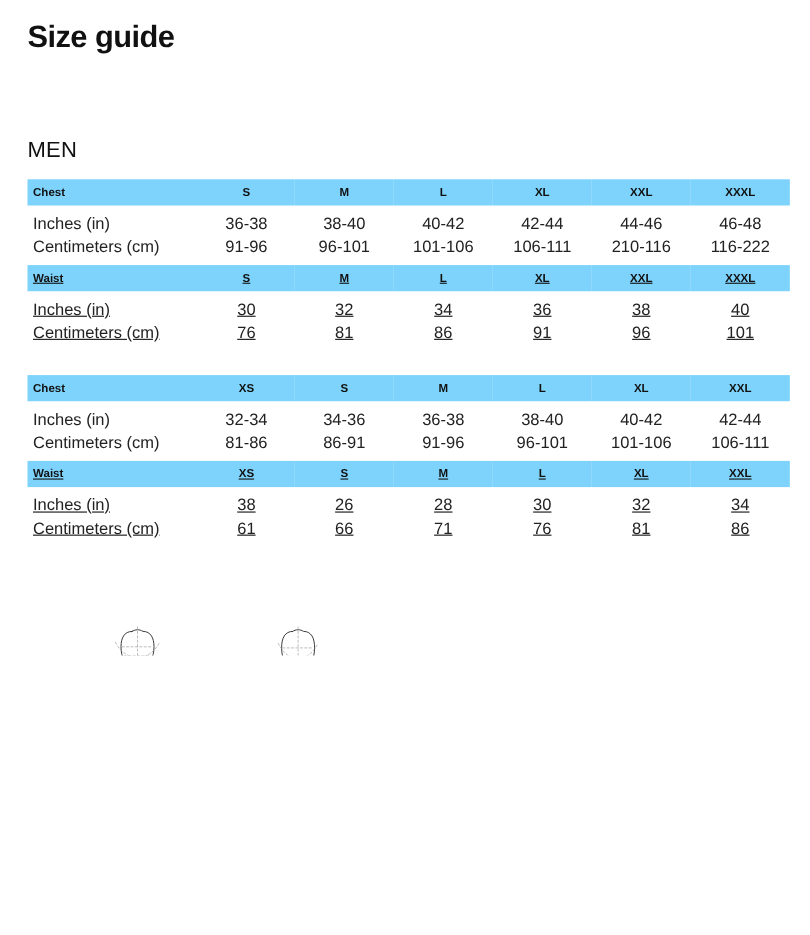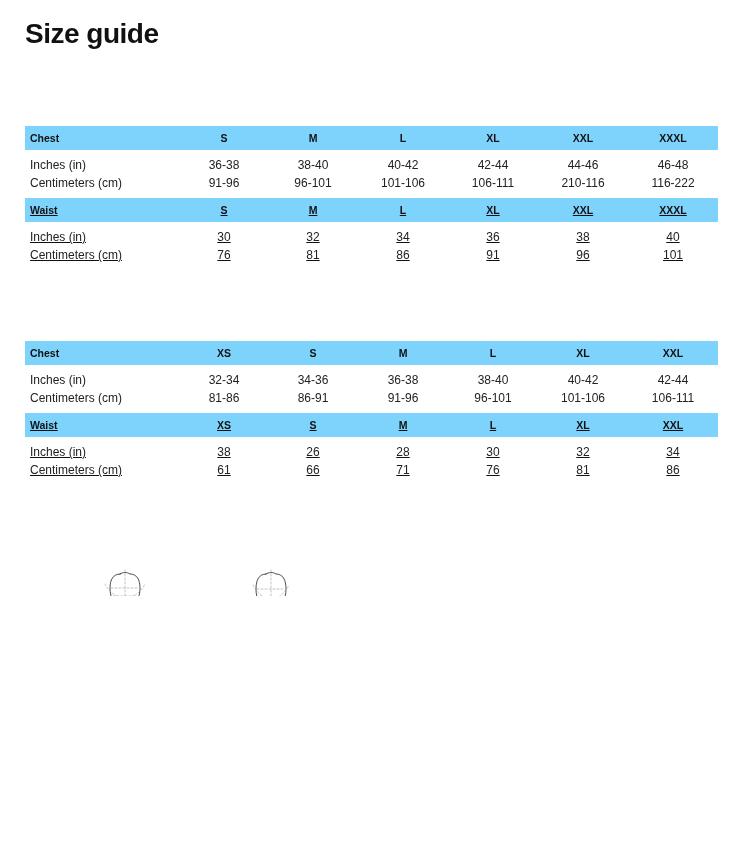--- a/index.html
+++ b/index.html
@@ -56,21 +56,21 @@
     color: #111111;
     padding: 6px 0 6px 0;
     text-align: center;
     height: 20px;
   }
   table.size-table thead th.rowhead {
     text-align: left;
     padding-left: 5px;
   }
   table.size-table tbody td {
-    font-size: 12px;
+    font-size: 15px;
     color: #222222;
     text-align: center;
     padding: 3px 0 1px 0;
     background: #ffffff;
   }
   table.size-table tbody td.rowhead {
     text-align: left;
     padding-left: 5px;
     color: #222222;
   }
@@ -103,20 +103,21 @@
   }
 </style>
 </head>
 <body>
 
 <div class="page">
 
   <div class="title">Size guide</div>
 
   <div class="section section-men">
+    <div class="section-title">MEN</div>
 
     <table class="size-table">
       <thead>
         <tr>
           <th class="rowhead" style="width:155px">Chest</th>
           <th style="width:88px">S</th>
           <th style="width:90px">M</th>
           <th style="width:90px">L</th>
           <th style="width:90px">XL</th>
           <th style="width:90px">XXL</th>

